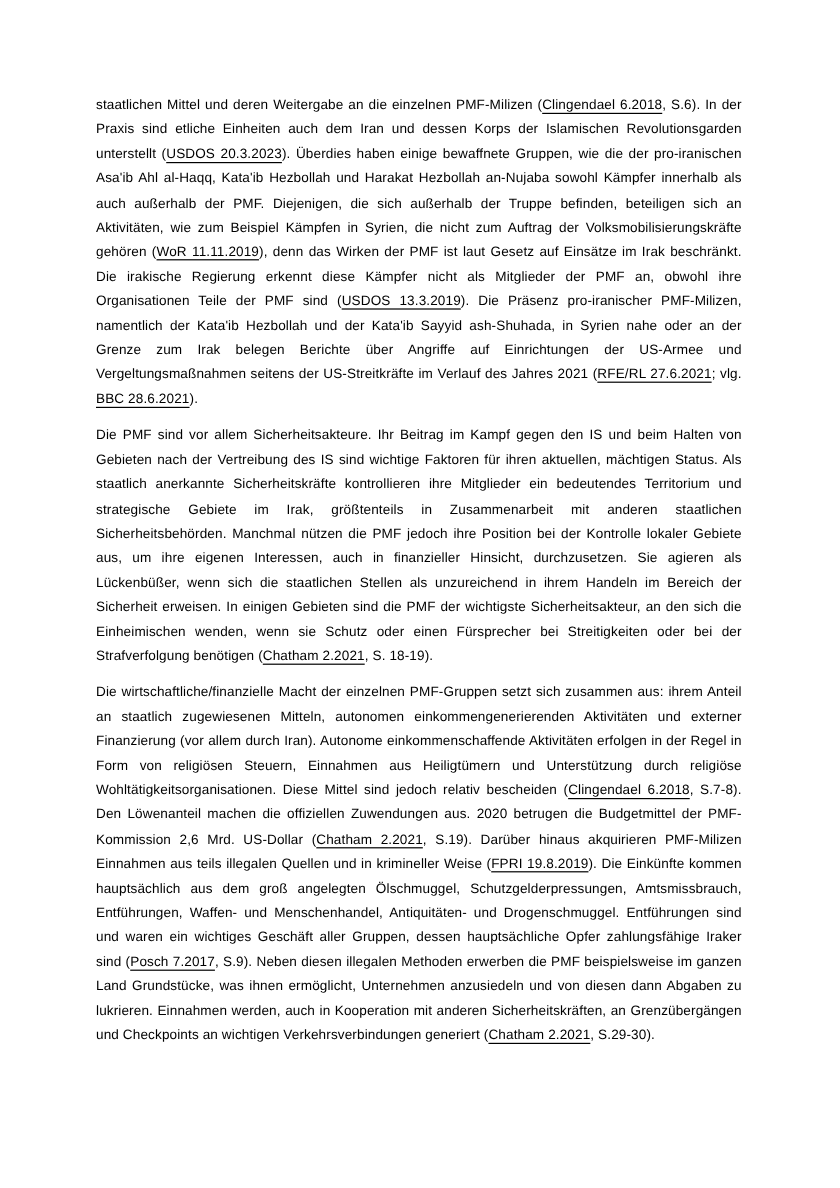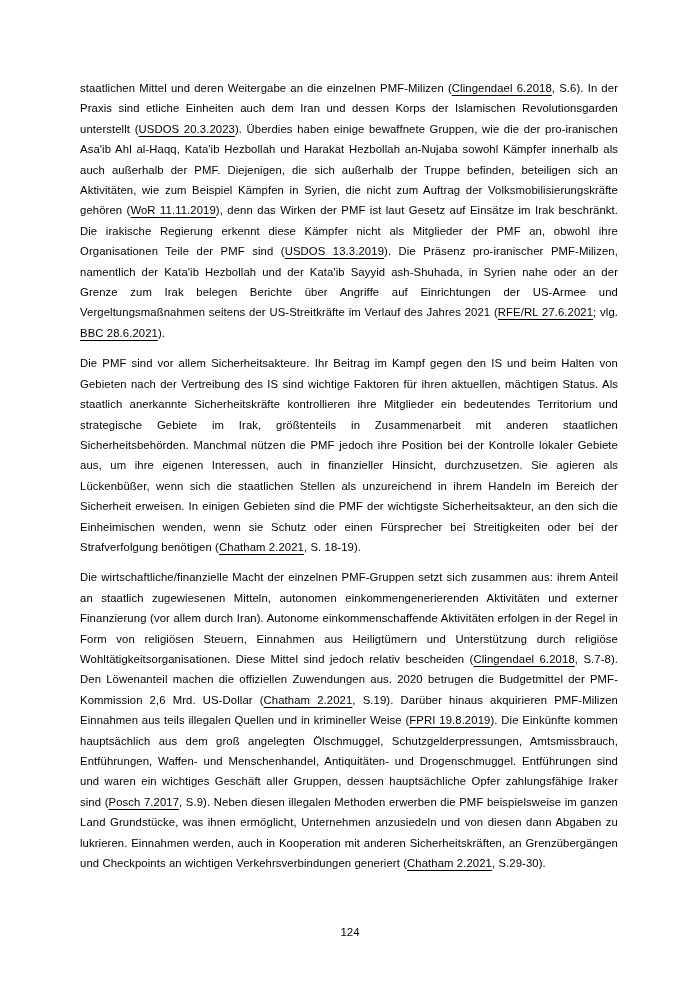--- a/index.html
+++ b/index.html
@@ -50,14 +50,13 @@
 </style>
 </head>
 <body>
 
 <div class="page">
   <div>
     <p class="body-text"><span>staatlichen Mittel und deren Weitergabe an die einzelnen PMF-Milizen (</span><span class="cite">Clingendael 6.2018</span><span>, S.6). In der Praxis sind etliche Einheiten auch dem Iran und dessen Korps der Islamischen Revolutionsgarden unterstellt (</span><span class="cite">USDOS 20.3.2023</span><span>). Überdies haben einige bewaffnete Gruppen, wie die der pro-iranischen Asa'ib Ahl al-Haqq, Kata'ib Hezbollah und Harakat Hezbollah an-Nujaba sowohl Kämpfer innerhalb als auch außerhalb der PMF. Diejenigen, die sich außerhalb der Truppe befinden, beteiligen sich an Aktivitäten, wie zum Beispiel Kämpfen in Syrien, die nicht zum Auftrag der Volksmobilisierungskräfte gehören (</span><span class="cite">WoR 11.11.2019</span><span>), denn das Wirken der PMF ist laut Gesetz auf Einsätze im Irak beschränkt. Die irakische Regierung erkennt diese Kämpfer nicht als Mitglieder der PMF an, obwohl ihre Organisationen Teile der PMF sind (</span><span class="cite">USDOS 13.3.2019</span><span>). Die Präsenz pro-iranischer PMF-Milizen, namentlich der Kata'ib Hezbollah und der Kata'ib Sayyid ash-Shuhada, in Syrien nahe oder an der Grenze zum Irak belegen Berichte über Angriffe auf Einrichtungen der US-Armee und Vergeltungsmaßnahmen seitens der US-Streitkräfte im Verlauf des Jahres 2021 (</span><span class="cite">RFE/RL 27.6.2021</span><span>; vlg. </span><span class="cite">BBC 28.6.2021</span><span>).</span></p>
     <p class="body-text"><span>Die PMF sind vor allem Sicherheitsakteure. Ihr Beitrag im Kampf gegen den IS und beim Halten von Gebieten nach der Vertreibung des IS sind wichtige Faktoren für ihren aktuellen, mächtigen Status. Als staatlich anerkannte Sicherheitskräfte kontrollieren ihre Mitglieder ein bedeutendes Territorium und strategische Gebiete im Irak, größtenteils in Zusammenarbeit mit anderen staatlichen Sicherheitsbehörden. Manchmal nützen die PMF jedoch ihre Position bei der Kontrolle lokaler Gebiete aus, um ihre eigenen Interessen, auch in finanzieller Hinsicht, durchzusetzen. Sie agieren als Lückenbüßer, wenn sich die staatlichen Stellen als unzureichend in ihrem Handeln im Bereich der Sicherheit erweisen. In einigen Gebieten sind die PMF der wichtigste Sicherheitsakteur, an den sich die Einheimischen wenden, wenn sie Schutz oder einen Fürsprecher bei Streitigkeiten oder bei der Strafverfolgung benötigen (</span><span class="cite">Chatham 2.2021</span><span>, S. 18-19).</span></p>
     <p class="body-text"><span>Die wirtschaftliche/finanzielle Macht der einzelnen PMF-Gruppen setzt sich zusammen aus: ihrem Anteil an staatlich zugewiesenen Mitteln, autonomen einkommengenerierenden Aktivitäten und externer Finanzierung (vor allem durch Iran). Autonome einkommenschaffende Aktivitäten erfolgen in der Regel in Form von religiösen Steuern, Einnahmen aus Heiligtümern und Unterstützung durch religiöse Wohltätigkeitsorganisationen. Diese Mittel sind jedoch relativ bescheiden (</span><span class="cite">Clingendael 6.2018</span><span>, S.7-8). Den Löwenanteil machen die offiziellen Zuwendungen aus. 2020 betrugen die Budgetmittel der PMF-Kommission 2,6 Mrd. US-Dollar (</span><span class="cite">Chatham 2.2021</span><span>, S.19). Darüber hinaus akquirieren PMF-Milizen Einnahmen aus teils illegalen Quellen und in krimineller Weise (</span><span class="cite">FPRI 19.8.2019</span><span>). Die Einkünfte kommen hauptsächlich aus dem groß angelegten Ölschmuggel, Schutzgelderpressungen, Amtsmissbrauch, Entführungen, Waffen- und Menschenhandel, Antiquitäten- und Drogenschmuggel. Entführungen sind und waren ein wichtiges Geschäft aller Gruppen, dessen hauptsächliche Opfer zahlungsfähige Iraker sind (</span><span class="cite">Posch 7.2017</span><span>, S.9). Neben diesen illegalen Methoden erwerben die PMF beispielsweise im ganzen Land Grundstücke, was ihnen ermöglicht, Unternehmen anzusiedeln und von diesen dann Abgaben zu lukrieren. Einnahmen werden, auch in Kooperation mit anderen Sicherheitskräften, an Grenzübergängen und Checkpoints an wichtigen Verkehrsverbindungen generiert (</span><span class="cite">Chatham 2.2021</span><span>, S.29-30).</span></p>
   </div>
-  <div class="footer">124</div>
 </div>
 
 </body></html>

